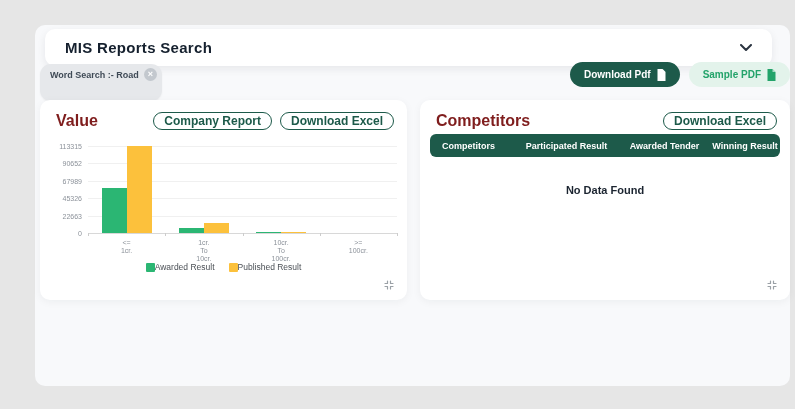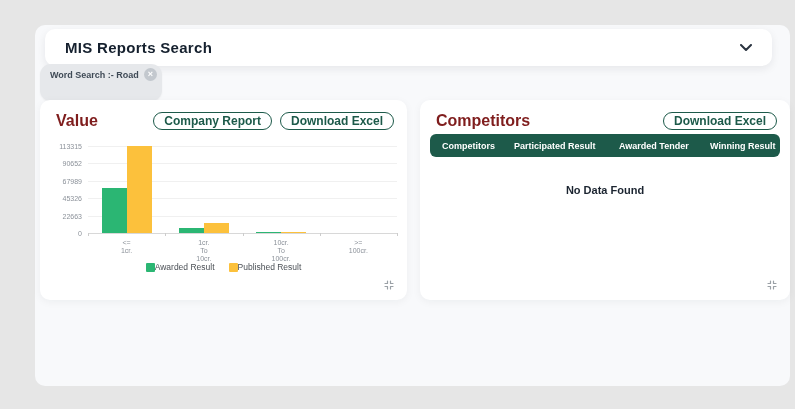--- a/index.html
+++ b/index.html
@@ -53,21 +53,21 @@
   .x-label{flex:1;}
   .legend{position:absolute;left:0;right:0;top:162px;display:flex;justify-content:center;gap:14px;
     align-items:center;font-size:8.5px;color:#4a4f55;}
   .legend-item{display:inline-flex;align-items:center;cursor:pointer;}
   .legend-swatch{width:9px;height:9px;border-radius:1px;display:inline-block;}
   .expand{position:absolute;right:12px;bottom:9px;cursor:pointer;line-height:0;}
 
   
   .table-head{position:absolute;left:10px;right:10px;top:34px;height:23px;background:#1d5a4a;border-radius:6px;
     display:flex;align-items:center;color:#fff;font-size:9px;font-weight:bold;}
-  .th{box-sizing:border-box;}
+  .th{text-align:center;box-sizing:border-box;}
   .th:nth-child(1){width:24%;text-align:left;padding-left:12px;}
   .th:nth-child(2){width:30%;}
   .th:nth-child(3){width:26%;}
   .th:nth-child(4){width:20%;}
   .empty{position:absolute;left:0;right:0;top:84px;text-align:center;font-size:11px;font-weight:bold;color:#1b2430;}
 </style>
 </head>
 <body>
 
 <div class="stage">
@@ -81,20 +81,38 @@
           </svg>
       </span>
     </div>
 
     <div class="chip">
       <span>Word Search :- Road</span>
       <span class="chip-close">×</span>
     </div>
 
     <div class="top-actions">
+      <button class="btn-dark">
+        <span>Download Pdf</span>
+        <span style="line-height:0">
+          <svg width="10" height="12" viewBox="0 0 20 24">
+              <path fill="currentColor" d="M3 0h10l6 6v18H3z"></path>
+              <path fill="rgba(255,255,255,.5)" d="M13 0v6h6z"></path>
+            </svg>
+        </span>
+      </button>
+      <button class="btn-light">
+        <span>Sample PDF</span>
+        <span style="line-height:0">
+          <svg width="10" height="12" viewBox="0 0 20 24">
+              <path fill="currentColor" d="M3 0h10l6 6v18H3z"></path>
+              <path fill="rgba(255,255,255,.6)" d="M13 0v6h6z"></path>
+            </svg>
+        </span>
+      </button>
     </div>
 
     <div class="panel panel-value">
       <div class="panel-head">
         <span class="panel-title">Value</span>
         <div class="panel-actions">
           <button class="btn-outline">Company Report</button>
           <button class="btn-outline">Download Excel</button>
         </div>
       </div>

